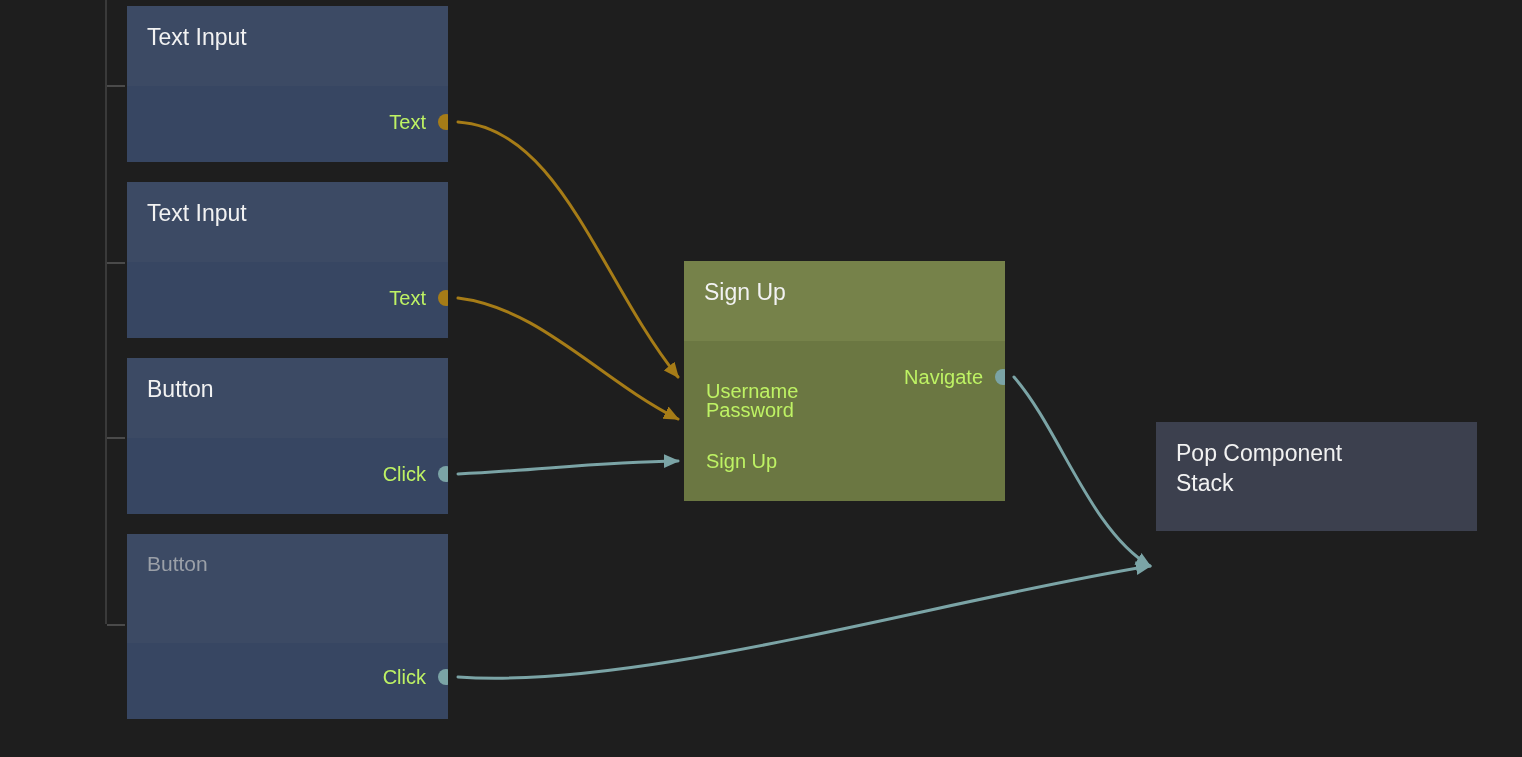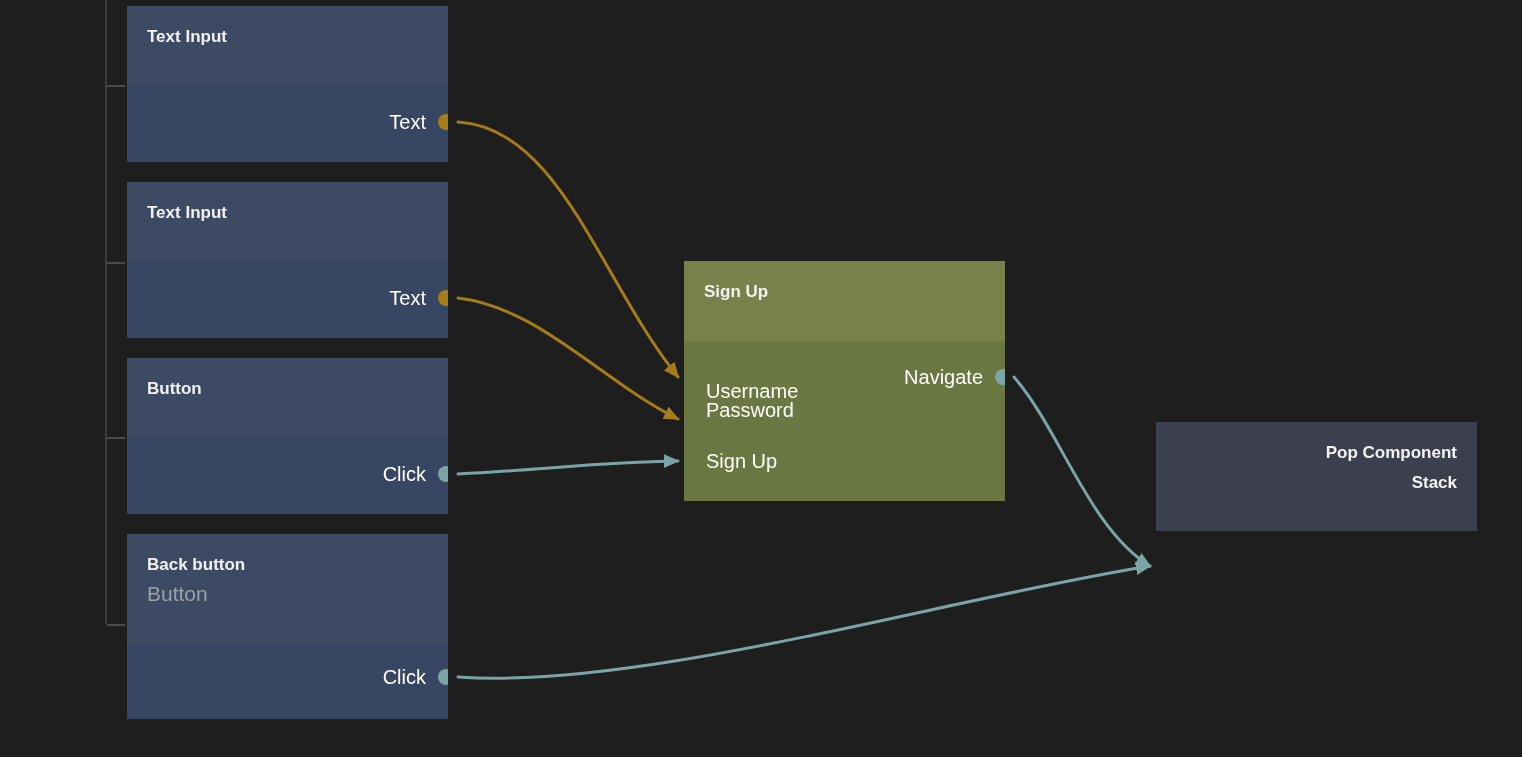--- a/index.html
+++ b/index.html
@@ -40,24 +40,24 @@
   .node {
     position: absolute;
     box-sizing: border-box;
     overflow: hidden;
   }
   .node-header {
     box-sizing: border-box;
     padding: 16px 20px 0 20px;
   }
   .node-title {
-    font-size: 17px;
+    font-size: 23px;
     line-height: 30px;
     color: #f2f2f2;
-    font-weight: 700;
+    font-weight: 400;
     white-space: pre-wrap;
   }
   .node-subtitle {
     font-size: 21px;
     line-height: 27px;
     color: #9ba0a8;
     font-weight: 400;
   }
   .node-body {
     box-sizing: border-box;
@@ -70,21 +70,21 @@
   .node.olive .node-header { background: #76824a; }
   .node.olive .node-body   { background: #6b7742; }
   
   .node.slate .node-header { background: #3c404e; }
   .node.slate .node-body   { background: #353946; }
 
   .port-row {
     position: absolute;
     font-size: 20px;
     line-height: 24px;
-    color: #ffffff;
+    color: #bef264;
     white-space: nowrap;
   }
   .port-row.out { right: 22px; text-align: right; }
   .port-row.in  { left: 22px;  text-align: left;  }
 
   .port-dot {
     position: absolute;
     width: 16px;
     height: 16px;
     border-radius: 50%;
@@ -146,41 +146,40 @@
         <div class="node-header" style="height: 80px;">
           <div class="node-title">Button</div>
         </div>
         <div class="node-body" style="height: 76px;">
           <div class="port-row out" style="top: 24px;">Click</div>
           <div class="port-dot teal" style="background: rgb(123, 164, 166); left: 311px; top: 28px;"></div>
         </div>
       </div>
       <div class="node blue" style="left: 127px; top: 534px; width: 321px; height: 185px;">
         <div class="node-header" style="height: 109px;">
-          <div class="node-title">Back button</div>
           <div class="node-subtitle">Button</div>
         </div>
         <div class="node-body" style="height: 76px;">
           <div class="port-row out" style="top: 22px;">Click</div>
           <div class="port-dot teal" style="background: rgb(123, 164, 166); left: 311px; top: 26px;"></div>
         </div>
       </div>
       <div class="node olive" style="left: 684px; top: 261px; width: 321px; height: 240px;">
         <div class="node-header" style="height: 80px;">
           <div class="node-title">Sign Up</div>
         </div>
         <div class="node-body" style="height: 160px;">
           <div class="port-row in" style="top: 38px;">Username</div>
           <div class="port-row in" style="top: 57px;">Password</div>
           <div class="port-row in" style="top: 108px;">Sign Up</div>
           <div class="port-row out" style="top: 24px;">Navigate</div>
           <div class="port-dot teal" style="background: rgb(123, 164, 166); left: 311px; top: 28px;"></div>
         </div>
       </div>
       <div class="node slate" style="left: 1156px; top: 422px; width: 321px; height: 185px;">
-        <div class="node-header" style="height: 109px; text-align: right;">
+        <div class="node-header" style="height: 109px;">
           <div class="node-title">Pop Component
 Stack</div>
         </div>
       </div>
     </div>
 
 </div>
 
 </body></html>

